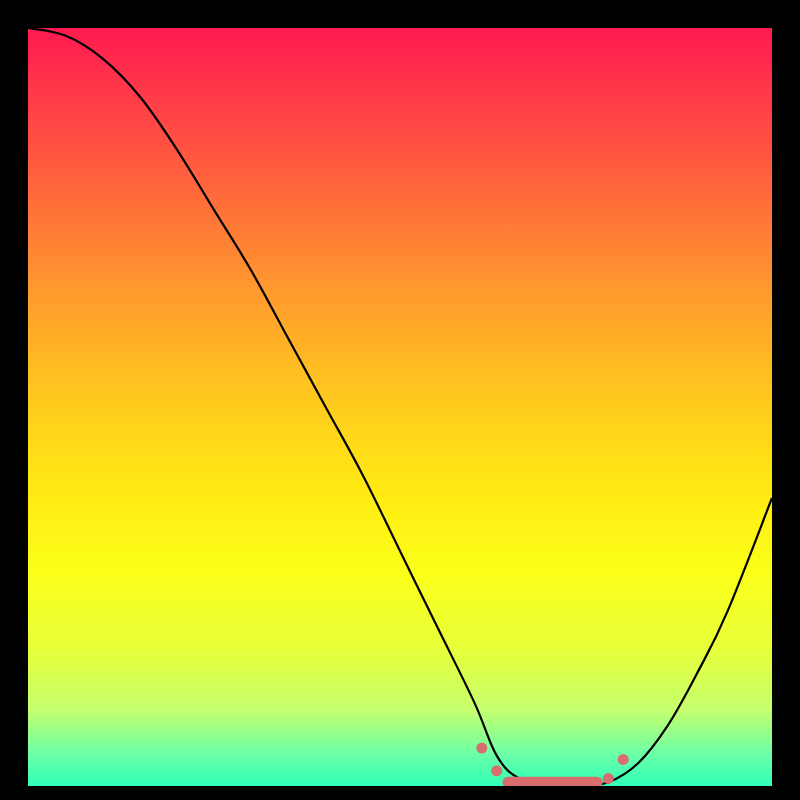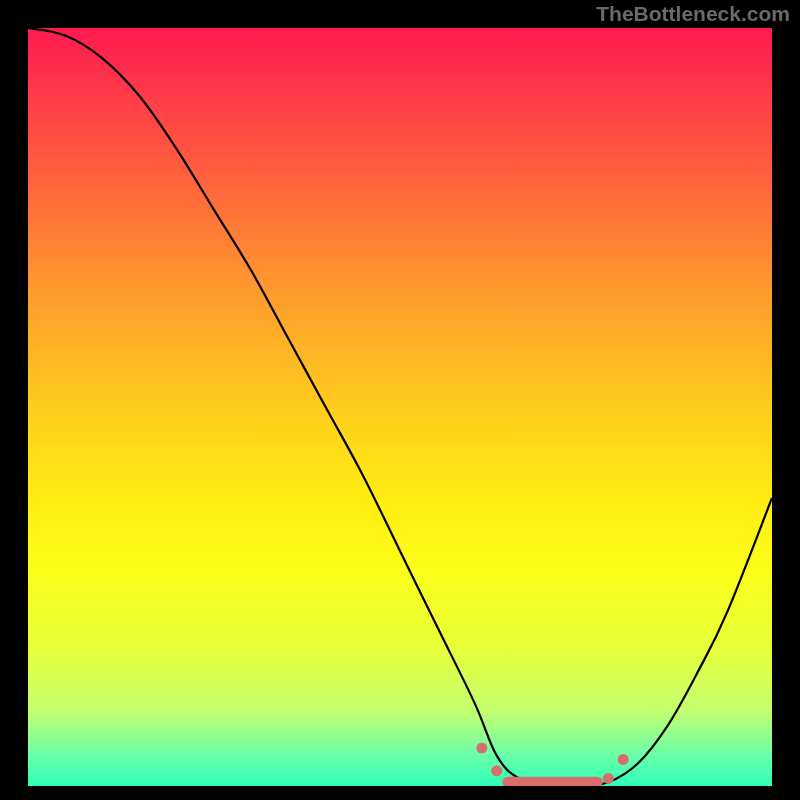--- a/index.html
+++ b/index.html
@@ -45,14 +45,13 @@
   <svg class="dots" width="744" height="758" viewBox="0 0 744 758">
     <g id="dots-g">
         <line x1="479.88" y1="754.21" x2="569.16" y2="754.21" stroke="#d86d6d" stroke-width="11" stroke-linecap="round"></line>
         <circle cx="453.84" cy="720.1" r="5.5" fill="#d86d6d"></circle>
         <circle cx="468.72" cy="742.84" r="5.5" fill="#d86d6d"></circle>
         <circle cx="580.32" cy="750.42" r="5.5" fill="#d86d6d"></circle>
         <circle cx="595.2" cy="731.47" r="5.5" fill="#d86d6d"></circle>
       </g>
   </svg>
 
-  <div class="brand">TheBottleneck.com</div>
 </div>
 
 </body></html>

